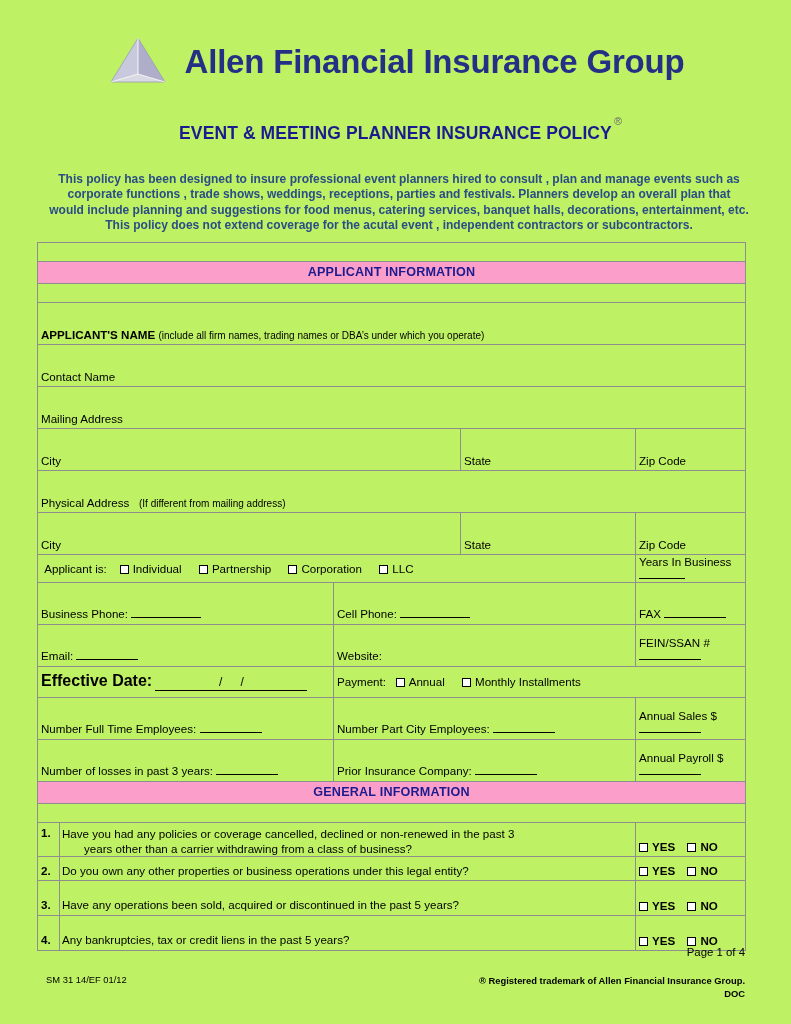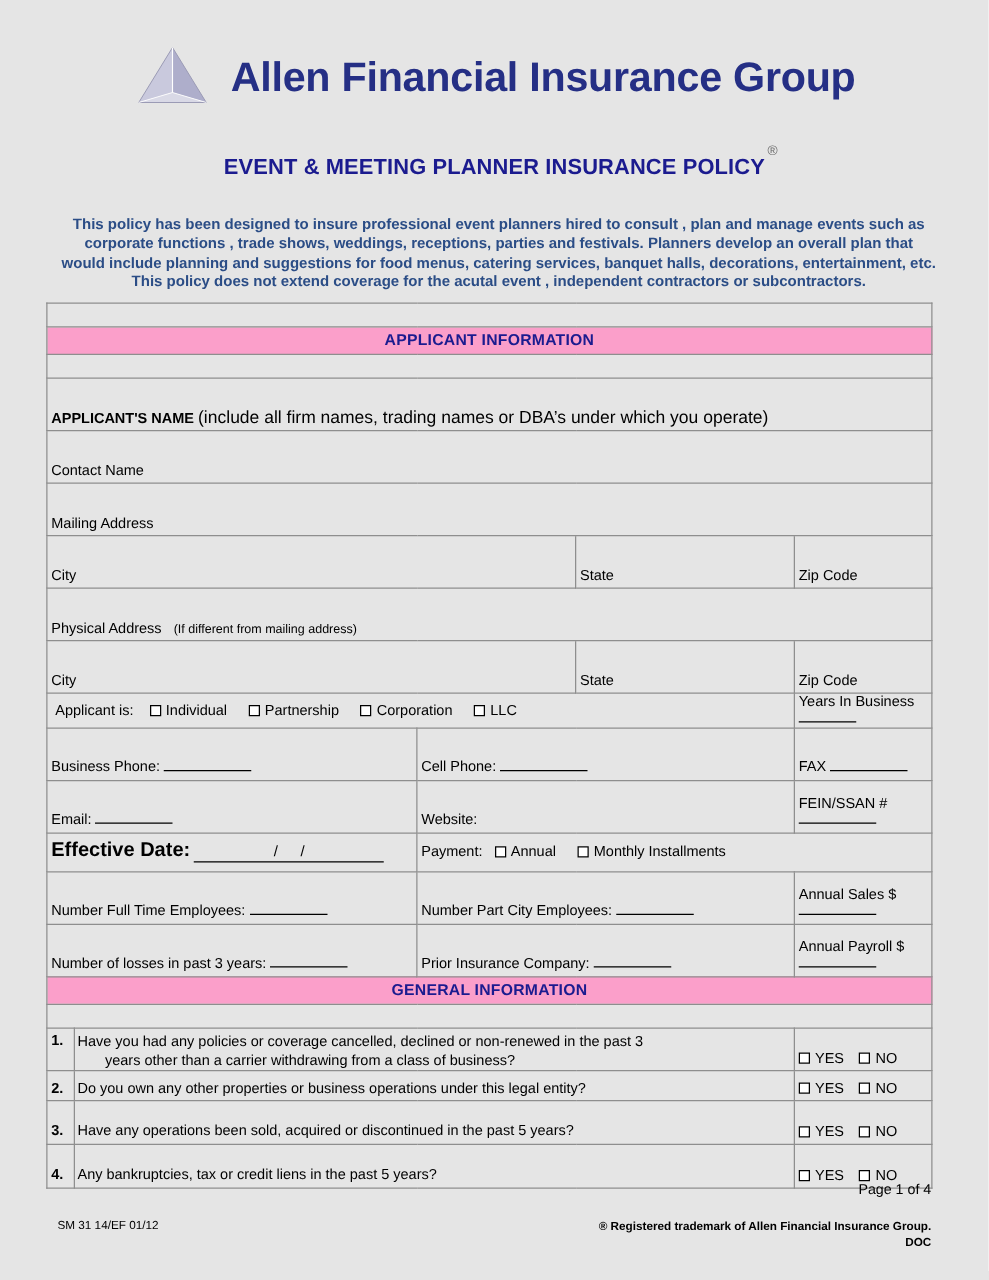--- a/index.html
+++ b/index.html
@@ -8,21 +8,21 @@
     background: #ffffff;
   }
   body {
     font-family: "Liberation Sans", sans-serif;
     color: #000000;
   }
   .page {
     position: relative;
     width: 791px;
     height: 1024px;
-    background: #e5e5e5;
+    background: #bef264;
     overflow: hidden;
     box-sizing: border-box;
   }
 
   
   .logo-block {
     position: absolute;
     left: 0;
     top: 34px;
     width: 791px;
@@ -109,21 +109,21 @@
     font-size: 12.6px;
     color: #1b1b8f;
     height: 21px;
     vertical-align: middle;
     padding: 0;
     letter-spacing: 0.2px;
   }
   td.mid { vertical-align: middle; padding-bottom: 0; }
 
   .lbl-bold { font-weight: bold; }
-  .lbl-small { font-size: 14px; }
+  .lbl-small { font-size: 10px; }
   .lbl-sm2 { font-size: 10px; }
 
   .blank {
     display: inline-block;
     border-bottom: 1px solid #000000;
     vertical-align: baseline;
   }
   .b-short { width: 46px; }
   .b-med { width: 62px; }
   .b-long { width: 70px; }
@@ -168,21 +168,21 @@
     padding-top: 3px;
     padding-left: 2px;
     line-height: 15px;
   }
   td.qans {
     width: 110px;
     text-align: left;
     vertical-align: bottom;
     padding-bottom: 2px;
     white-space: nowrap;
-    font-weight: normal;
+    font-weight: bold;
     font-size: 11.6px;
   }
   .q-indent { display: block; padding-left: 22px; }
   .yn { margin-right: 9px; }
 
   
   .page-num {
     position: absolute;
     right: 46px;
     top: 946px;

